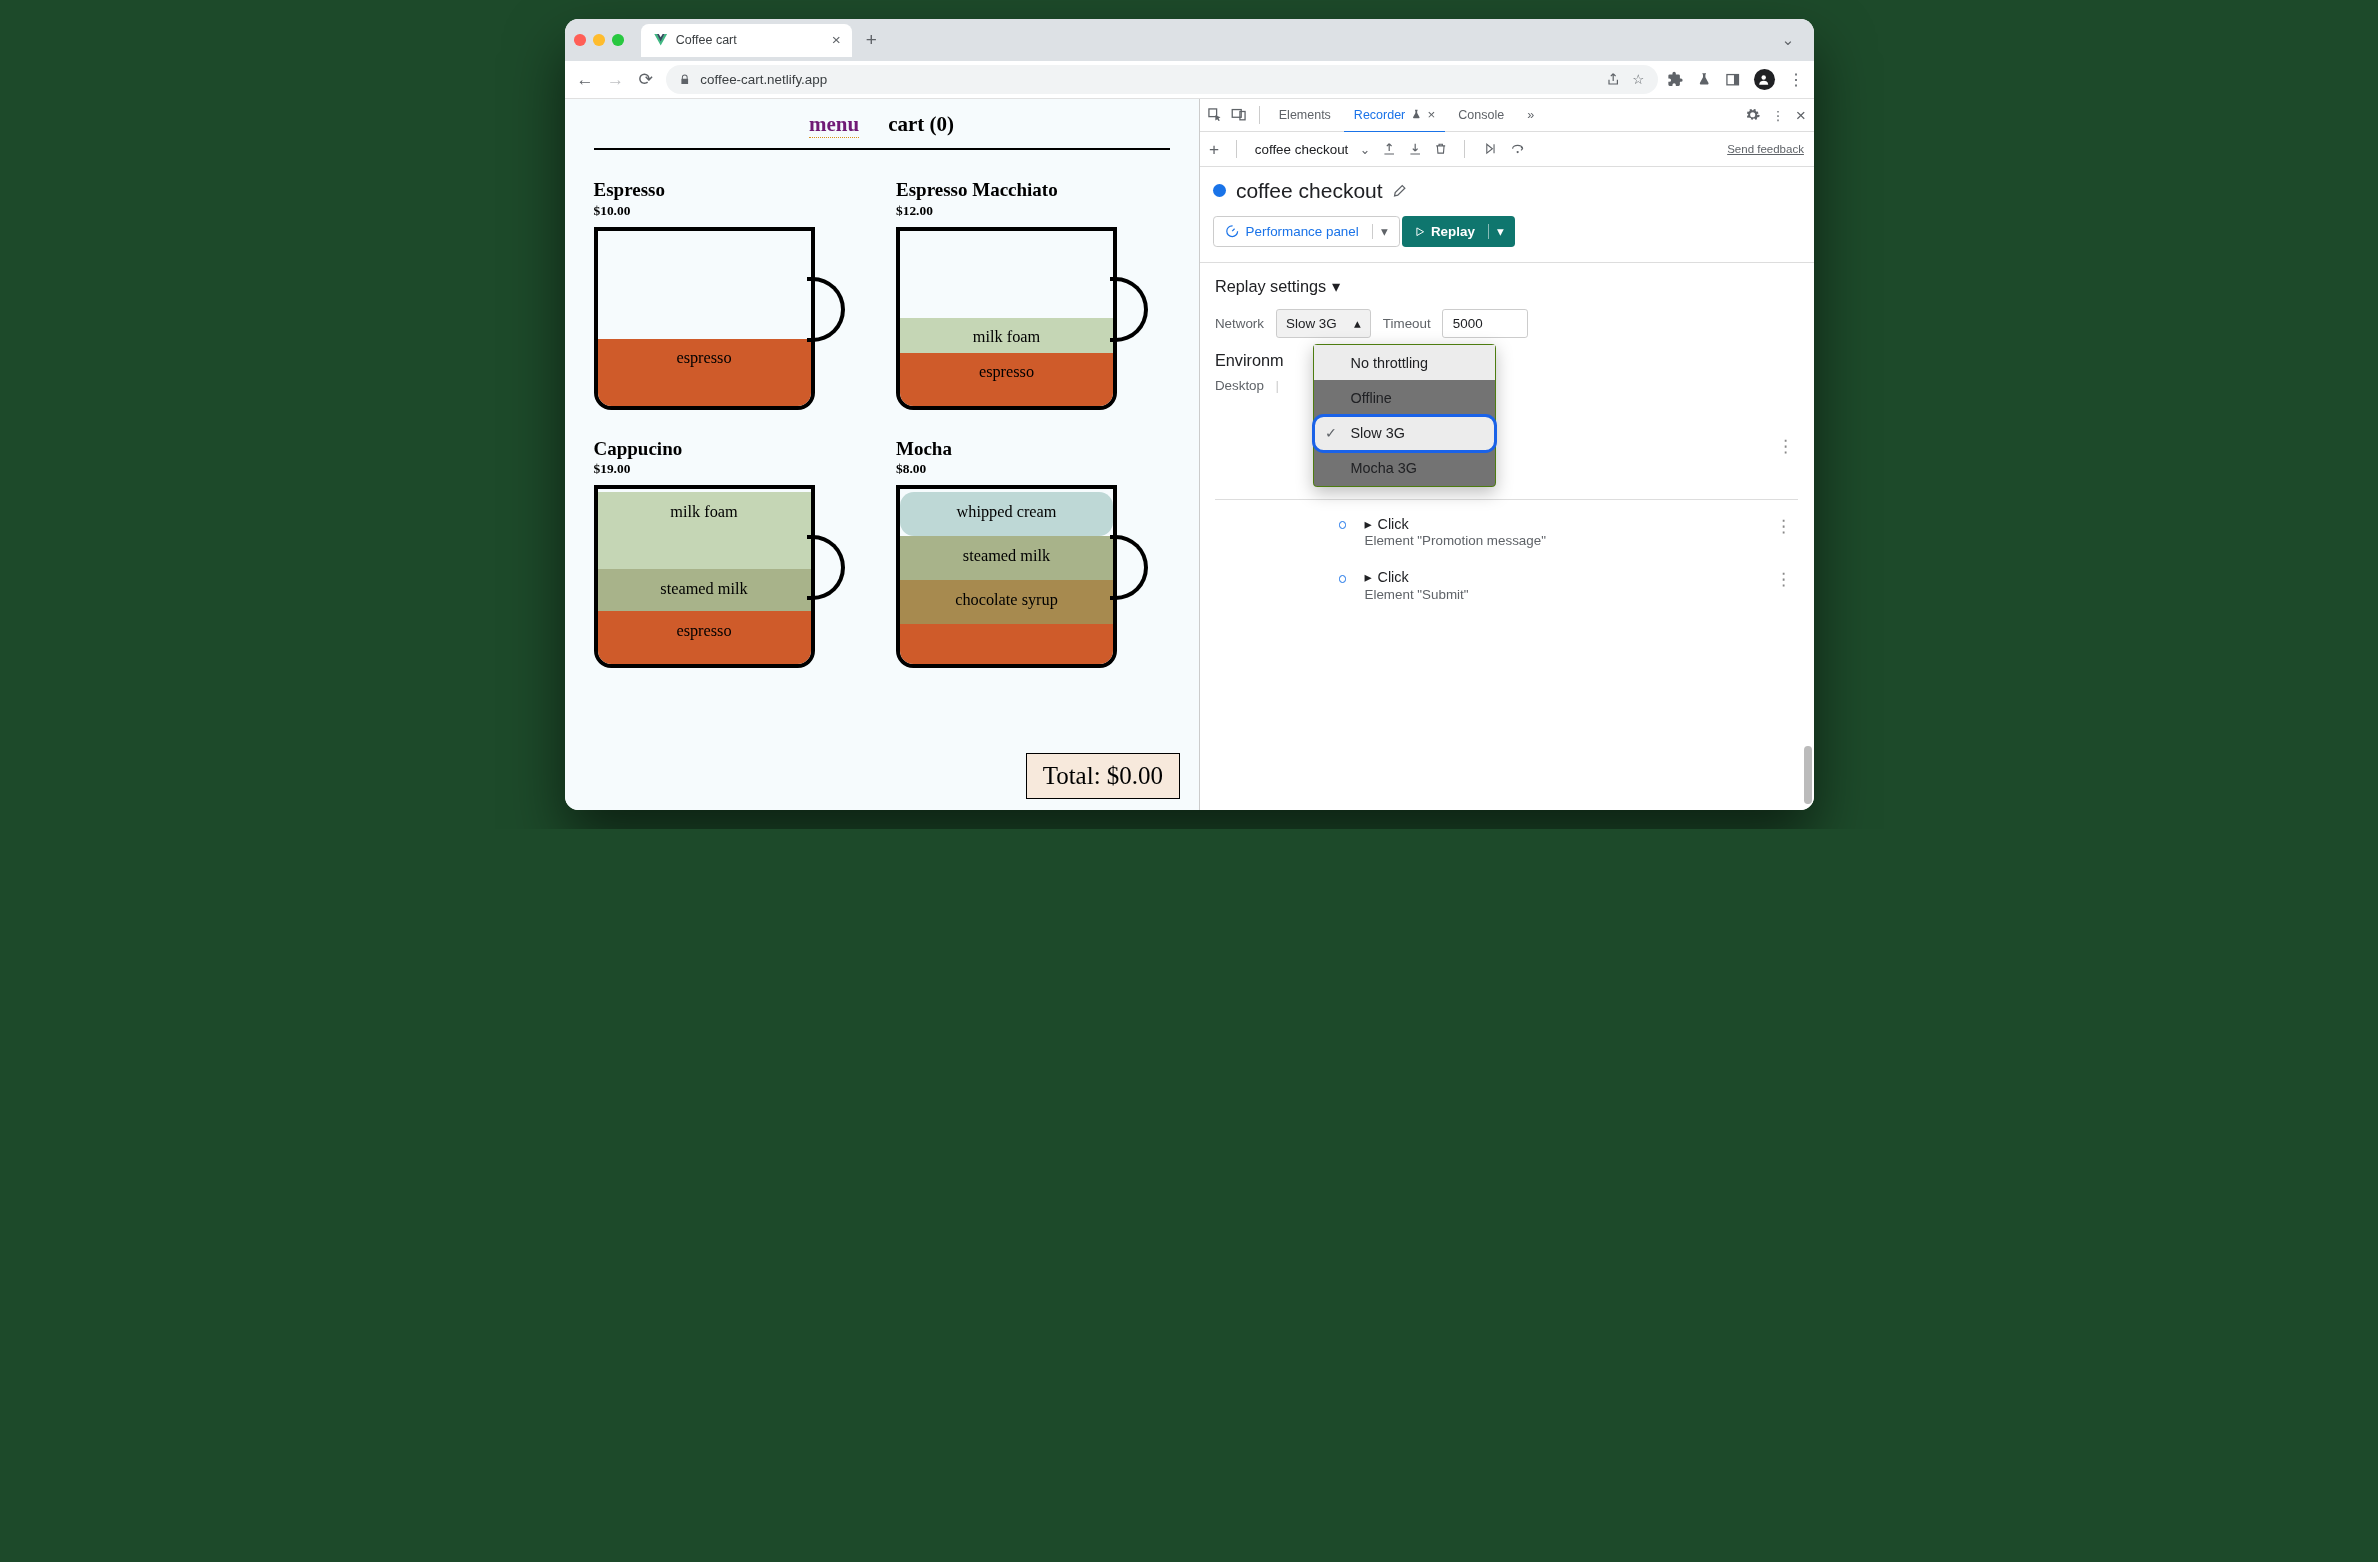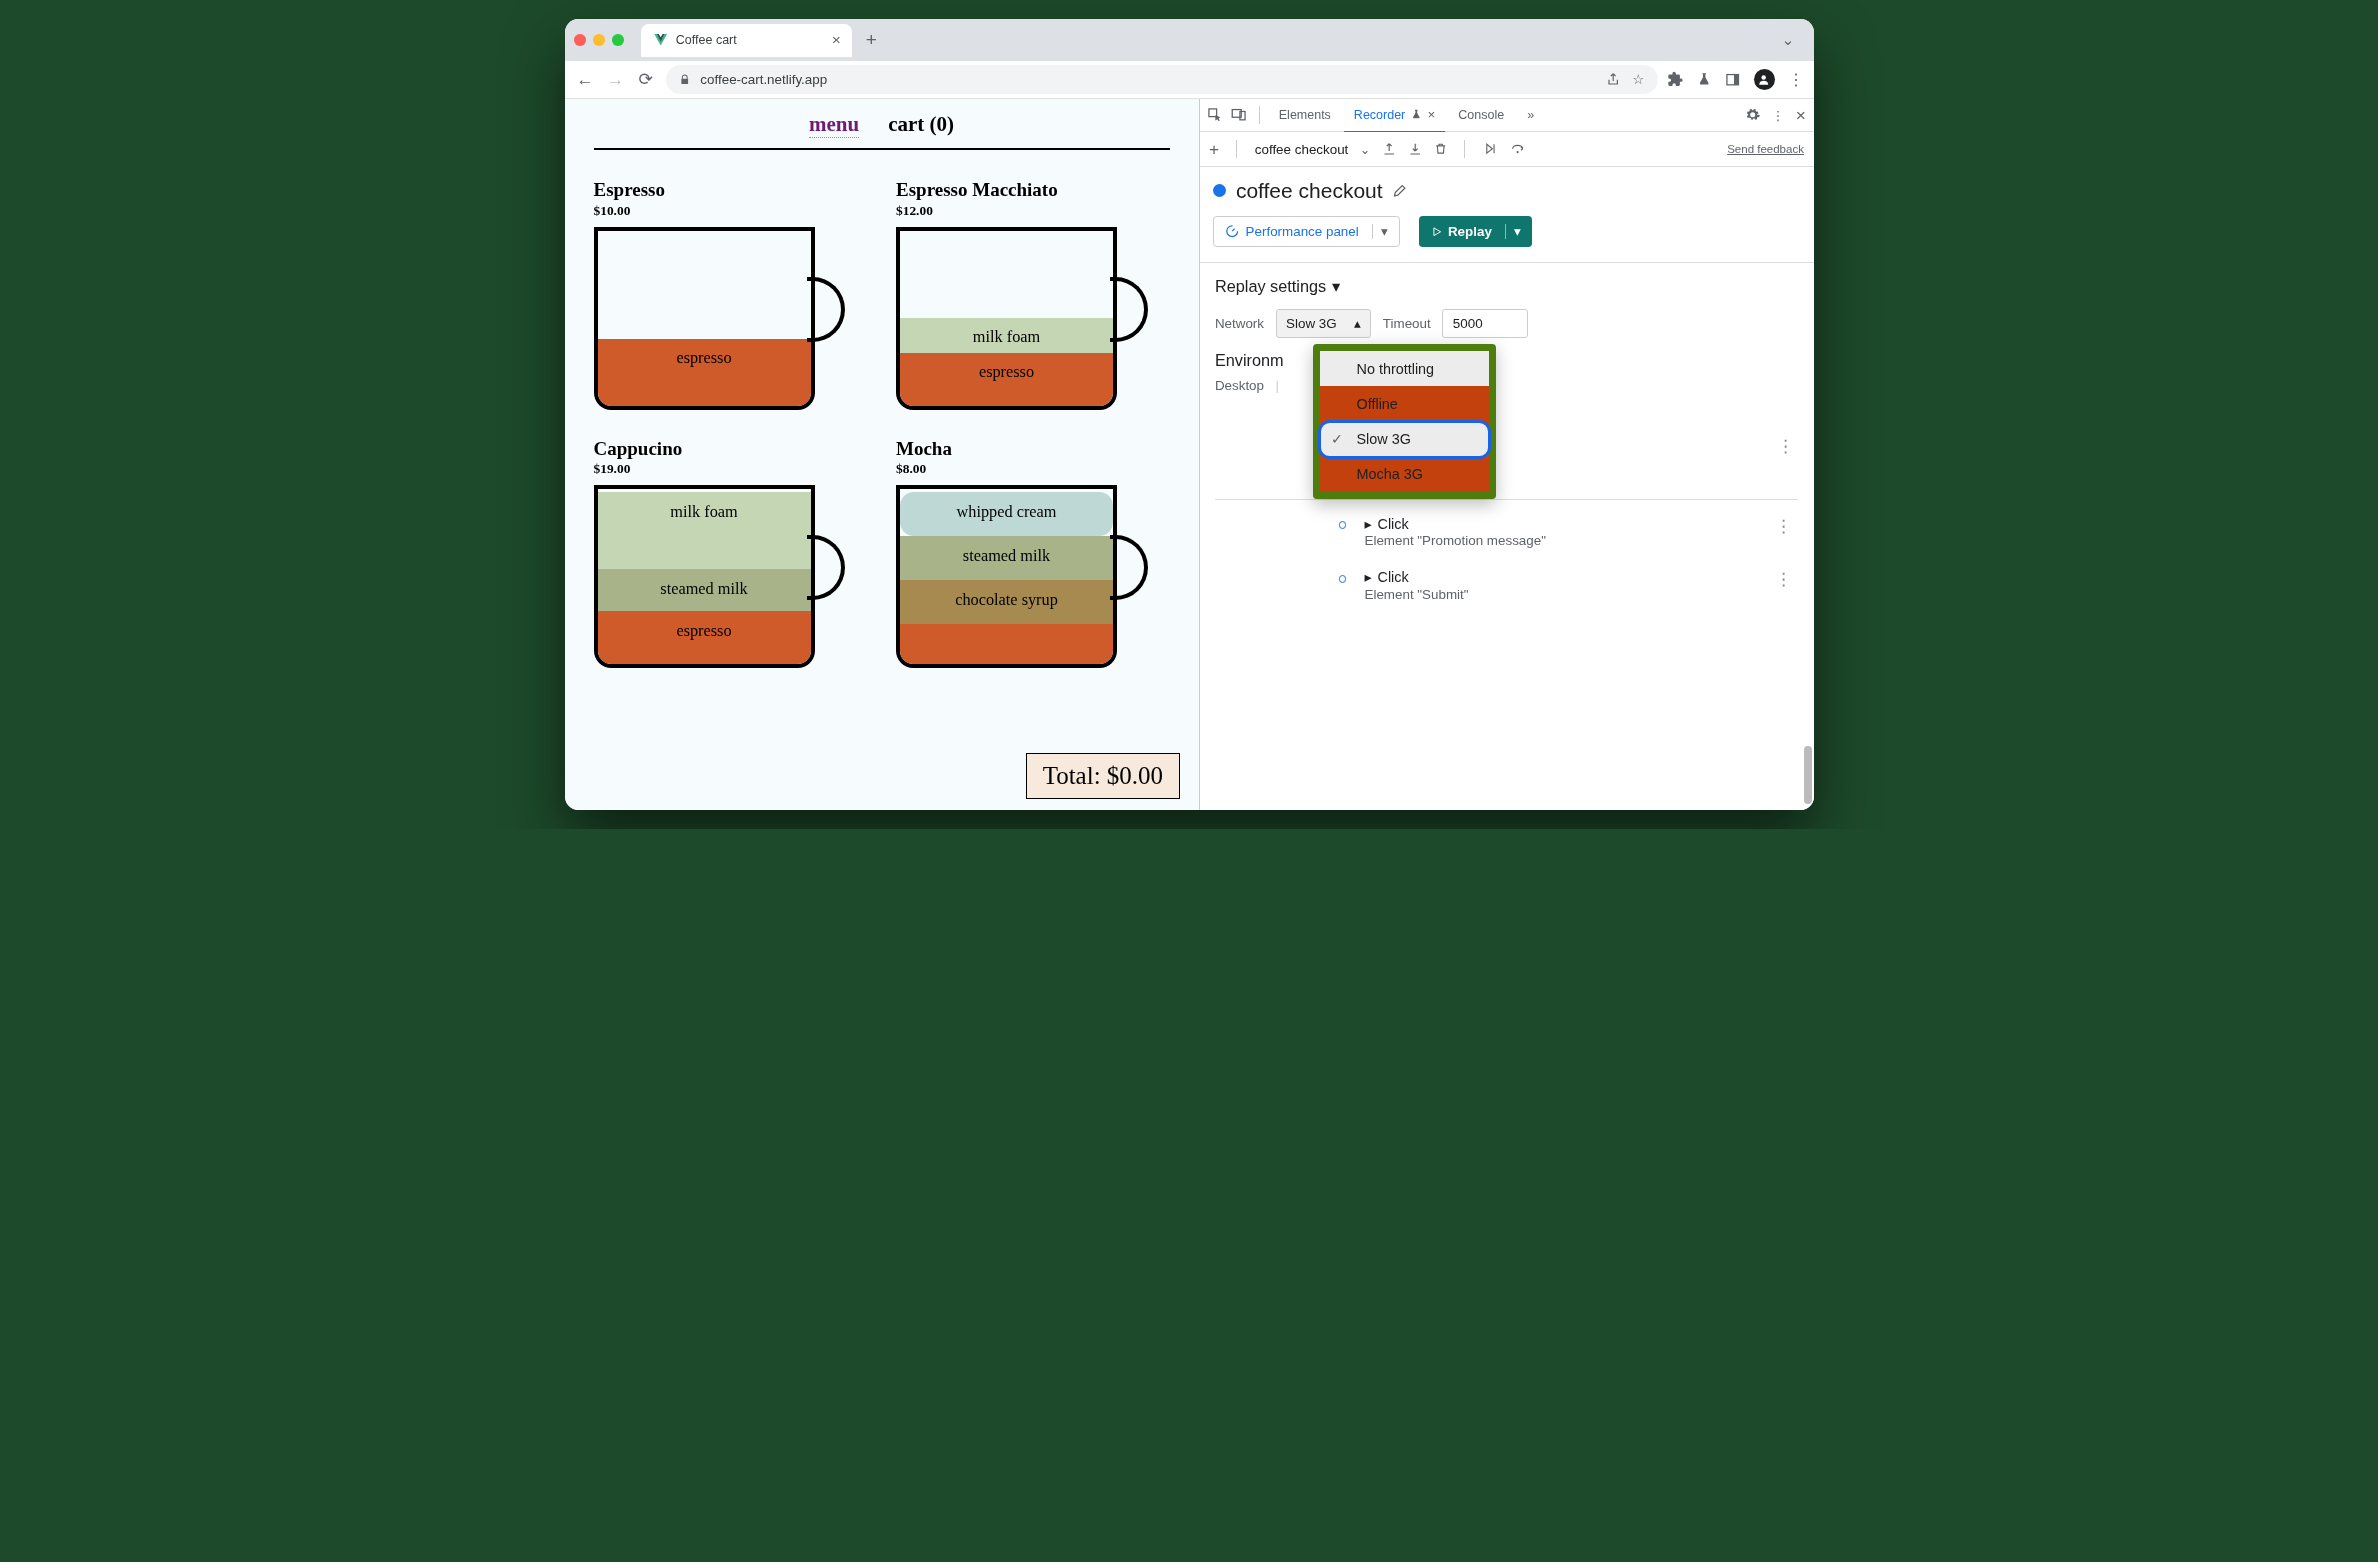--- a/index.html
+++ b/index.html
@@ -151,21 +151,21 @@
     border-bottom:1px solid #ddd; padding:0 9.6px; gap:11.5px;
   }
   .dt-toolbar .name { font-size:13.4px; }
   .dt-tool-icon { color:#5f6368; }
   .dt-feedback { margin-left:auto; color:#5f6368; text-decoration:underline; font-size:11.5px; }
   
   .dt-header { padding:11.5px 13.4px 15.4px; border-bottom:1px solid #ddd; }
   .rec-title { display:flex; align-items:center; gap:9.6px; font-size:21px; margin-bottom:13.4px; }
   .blue-dot { width:13.4px; height:13.4px; border-radius:50%; background:#1a73e8; }
   .edit-icon { color:#5f6368; }
-  .btn-row { display:flex; gap:19px; }
+  .btn-row { display:flex; gap:2px; }
   .btn {
     display:flex; align-items:center; gap:5.8px;
     border:1px solid #ccc; border-radius:3.8px;
     height:31px; padding:0 11.5px; font-size:13.4px;
     color:#1a73e8; background:#fff;
   }
   .btn .chev { border-left:1px solid #ccc; margin-left:7.7px; padding-left:7.7px; color:#5f6368; }
   .btn.primary { background:#0f766e; color:#fff; border:none; }
   .btn.primary .chev { border-left:1px solid rgba(255,255,255,0.5); color:#fff; }
   
@@ -179,22 +179,22 @@
   }
   .input-box {
     border:1px solid #ccc; height:29px; padding:0 9.6px; border-radius:2.9px;
     display:flex; align-items:center; min-width:86px; color:#202124;
   }
   .env-row { font-size:13.4px; color:#5f6368; }
   
   
   .dropdown {
     position:absolute; left:113px; top:81px;
-    width:183px; background:#c2410c;
-    border:7px solid #4d7c0f; border-radius:3.8px;
+    width:183px; background:#737373;
+    border:1px solid #4d7c0f; border-radius:3.8px;
     box-shadow:0 5.8px 17.3px rgba(0,0,0,0.25);
     z-index:10;
   }
   .dropdown .opt { padding:9.6px 13.4px 9.6px 37px; font-size:14.4px; position:relative; }
   .dropdown .opt.hover { background:#ececec; }
   .dropdown .opt.selected { background:#ececec; }
   .dropdown .opt.selected.ring { outline:3.8px solid #1a62e8; outline-offset:-1.9px; border-radius:9.6px; }
   .dropdown .opt .check { position:absolute; left:11.5px; top:9.6px; color:#5f6368; }
   
   

